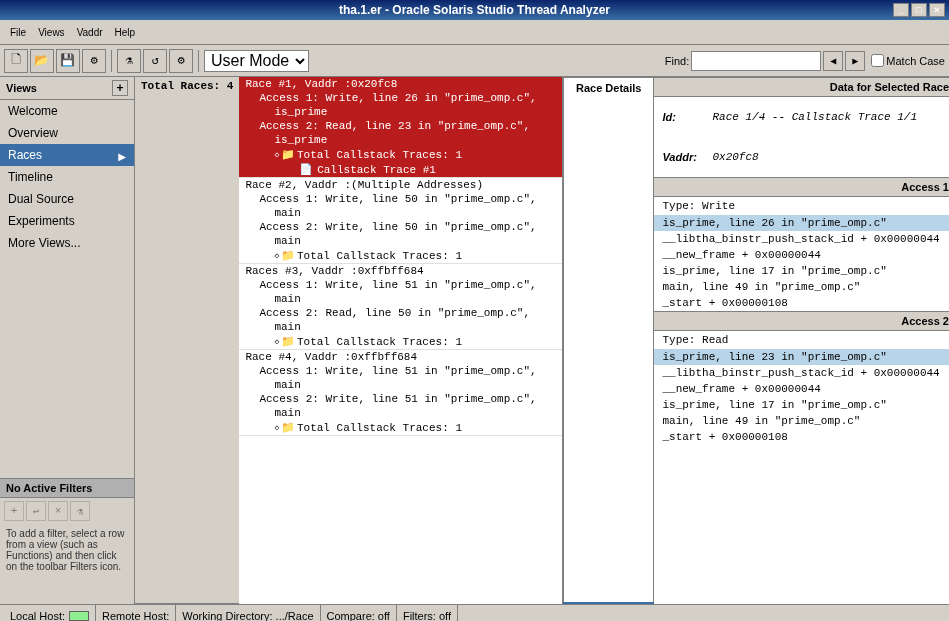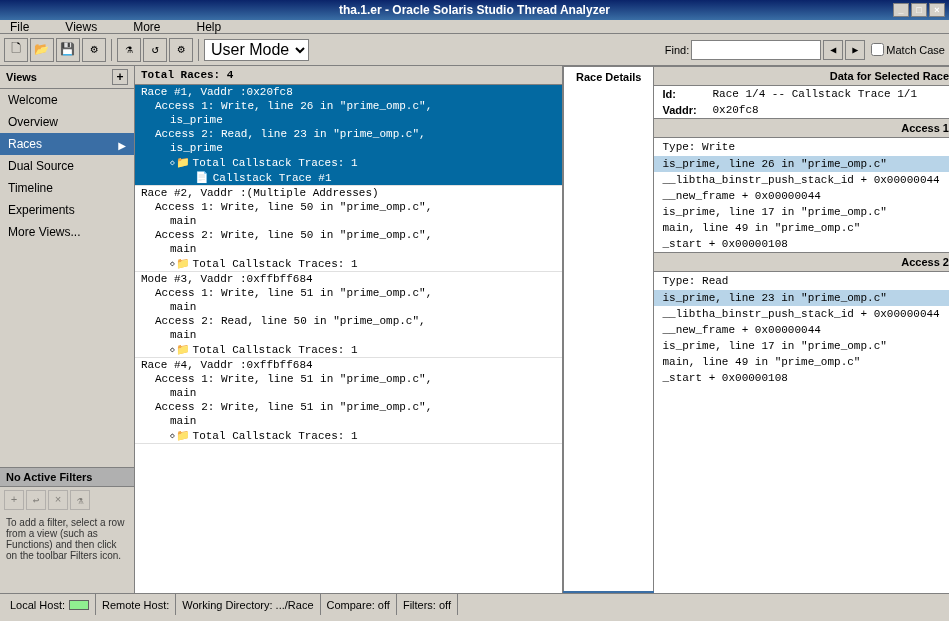--- a/index.html
+++ b/index.html
@@ -34,25 +34,25 @@
       display: flex; align-items: center; justify-content: center;
       cursor: pointer;
     }
 
     
     #menubar {
       background: #d4d0c8;
       display: flex;
       align-items: center;
       padding: 2px 4px;
-      height: 14px;
-      border-bottom: 1px solid #808080;
-      font-family: Arial, sans-serif;
-      font-size: 12px;
-      gap: 24px;
+      height: 25px;
+      border-bottom: 1px solid #808080;
+      font-family: Arial, sans-serif;
+      font-size: 10px;
+      gap: 0;
     }
     .menu-item { padding: 1px 6px; cursor: pointer; }
 
     
     #toolbar {
       background: #d4d0c8;
       display: flex;
       align-items: center;
       padding: 2px 4px;
       height: 32px;
@@ -159,40 +159,40 @@
       font-size: 10px;
       color: #333;
       height: 80px;
       overflow: hidden;
     }
 
     
     #center-panel {
       width: 428px;
       display: flex;
-      flex-direction: column;
+      flex-direction: row;
       border-right: 1px solid #808080;
     }
     #races-header {
       background: #d4d0c8;
       padding: 3px 6px;
       font-family: 'Courier New', monospace;
       font-size: 11px;
       font-weight: bold;
       border-bottom: 1px solid #808080;
     }
     #races-content {
       flex: 1;
       overflow-y: auto;
       background: white;
       font-family: 'Courier New', monospace;
       font-size: 11px;
     }
     .race-group { border-bottom: 1px solid #e0e0e0; }
-    .race-selected { background: #0369a1; color: white; }
+    .race-selected { background: #b91c1c; color: white; }
     .race-line { padding: 1px 6px; }
     .race-line.indent1 { padding-left: 20px; }
     .race-line.indent2 { padding-left: 35px; }
     .callstack-item {
       padding: 1px 6px 1px 60px;
       display: flex; align-items: center; gap: 4px;
       cursor: pointer;
     }
     .tree-row {
       display: flex; align-items: center; gap: 2px;
@@ -231,23 +231,24 @@
     }
     .details-section-header {
       background: #d4d0c8;
       padding: 3px 0;
       font-weight: bold;
       text-align: right;
       border-bottom: 1px solid #808080;
       border-top: 1px solid #808080;
     }
     .details-row {
-      padding: 2px 8px;
-      display: flex;
-      align-items: center;
+      padding: 14px 8px;
+      display: flex;
+      align-items: center;
+      font-style: italic;
     }
     .details-label { font-weight: bold; min-width: 50px; }
     .details-value { font-family: 'Courier New', monospace; font-size: 11px; }
     .details-code-row {
       padding: 2px 8px;
       font-family: 'Courier New', monospace;
       font-size: 11px;
     }
     .details-code-row.highlighted { background: #b8d4e8; }
     .details-type-row {
@@ -288,21 +289,21 @@
   <div id="titlebar-controls">
     <div class="titlebar-btn">_</div>
     <div class="titlebar-btn">□</div>
     <div class="titlebar-btn">×</div>
   </div>
 </div>
 
 <div id="menubar">
   <span class="menu-item">File</span>
   <span class="menu-item">Views</span>
-  <span class="menu-item">More</span>
+  <span class="menu-item">Vaddr</span>
   <span class="menu-item">Help</span>
 </div>
 
 <div id="toolbar">
   <div class="tb-btn">🗋</div>
   <div class="tb-btn">📂</div>
   <div class="tb-btn">💾</div>
   <div class="tb-btn">⚙</div>
   <div class="tb-separator"></div>
   <div class="tb-btn">⚗</div>
@@ -334,24 +335,24 @@
       <span>Welcome</span>
     </div>
     <div class="sidebar-item">
       <span>Overview</span>
     </div>
     <div class="sidebar-item active">
       <span>Races</span>
       <span class="sidebar-arrow">▶</span>
     </div>
     <div class="sidebar-item">
+      <span>Timeline</span>
+    </div>
+    <div class="sidebar-item">
       <span>Dual Source</span>
-    </div>
-    <div class="sidebar-item">
-      <span>Timeline</span>
     </div>
     <div class="sidebar-item">
       <span>Experiments</span>
     </div>
     <div class="sidebar-item">
       <span>More Views...</span>
     </div>
 
     <div id="filters-section">
       <div id="filters-header">No Active Filters</div>
@@ -393,21 +394,21 @@
         <div class="race-line indent1">Access 2: Write, line 50 in "prime_omp.c",</div>
         <div class="race-line indent2">main</div>
         <div class="tree-row">
           <span style="font-size:8px;">◇</span>
           <span>📁</span>
           <span>Total Callstack Traces: 1</span>
         </div>
       </div>
 
       <div class="race-group">
-        <div class="race-line">Mode #3, Vaddr :0xffbff684</div>
+        <div class="race-line">Races #3, Vaddr :0xffbff684</div>
         <div class="race-line indent1">Access 1: Write, line 51 in "prime_omp.c",</div>
         <div class="race-line indent2">main</div>
         <div class="race-line indent1">Access 2: Read,  line 50 in "prime_omp.c",</div>
         <div class="race-line indent2">main</div>
         <div class="tree-row">
           <span style="font-size:8px;">◇</span>
           <span>📁</span>
           <span>Total Callstack Traces: 1</span>
         </div>
       </div>

